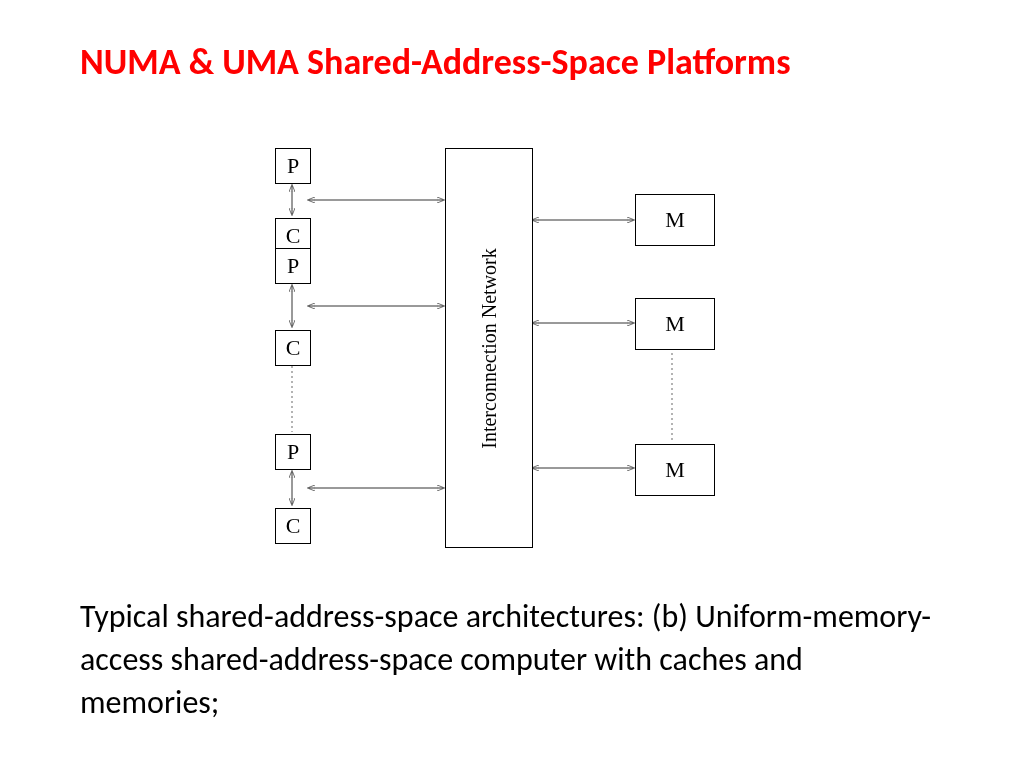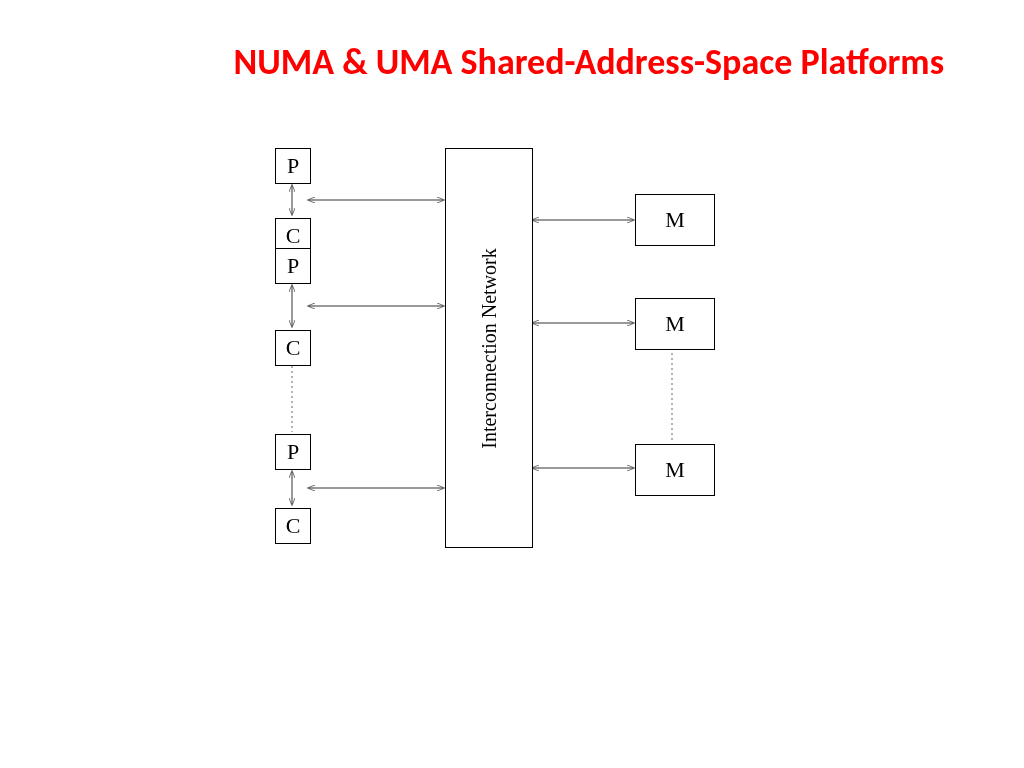--- a/index.html
+++ b/index.html
@@ -14,21 +14,21 @@
   .slide {
     position: relative;
     width: 1024px;
     height: 768px;
   }
   .title {
     position: absolute;
     top: 40px;
     left: 80px;
     right: 80px;
-    text-align: right;
+    text-align: left;
     color: #ff0000;
     font-weight: 700;
     font-size: 36px;
   }
   .diagram {
     position: absolute;
     left: 265px;
     top: 148px;
     width: 500px;
     height: 420px;
@@ -120,14 +120,15 @@
     <div class="box network-box" style="left:180px; top:0px;">
       <span class="network-label">Interconnection Network</span>
     </div>
 
     <div class="box mbox" style="left:370px; top:46px;">M</div>
     <div class="box mbox" style="left:370px; top:150px;">M</div>
     <div class="box mbox" style="left:370px; top:296px;">M</div>
 
   </div>
 
+  <div class="caption">Typical shared-address-space architectures:  (b) Uniform-memory-access shared-address-space computer with  caches and memories;</div>
 
 </div>
 
 </body></html>

